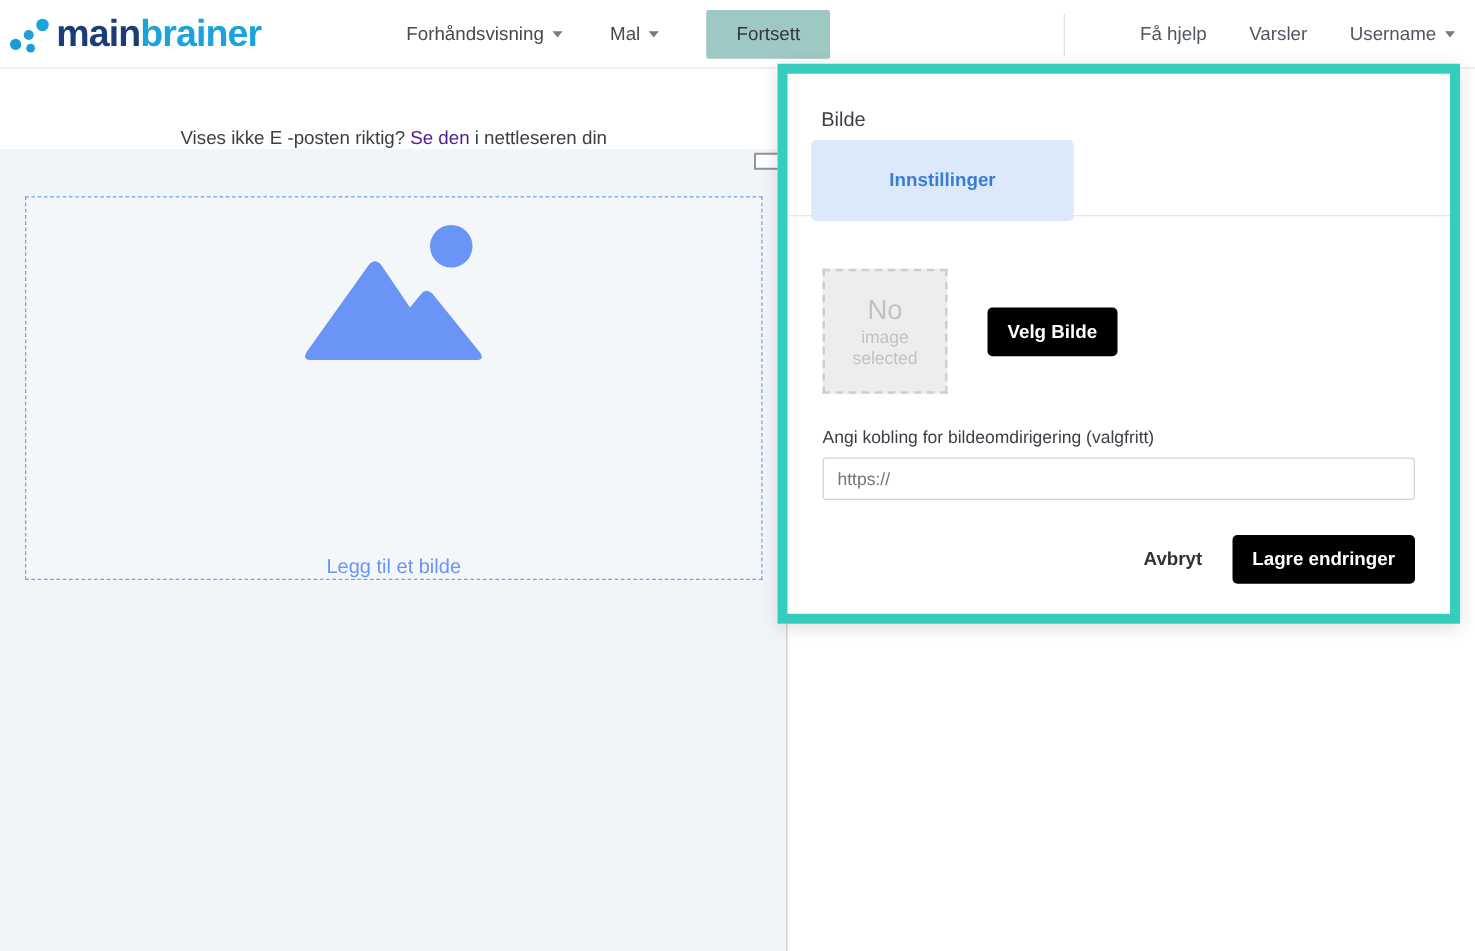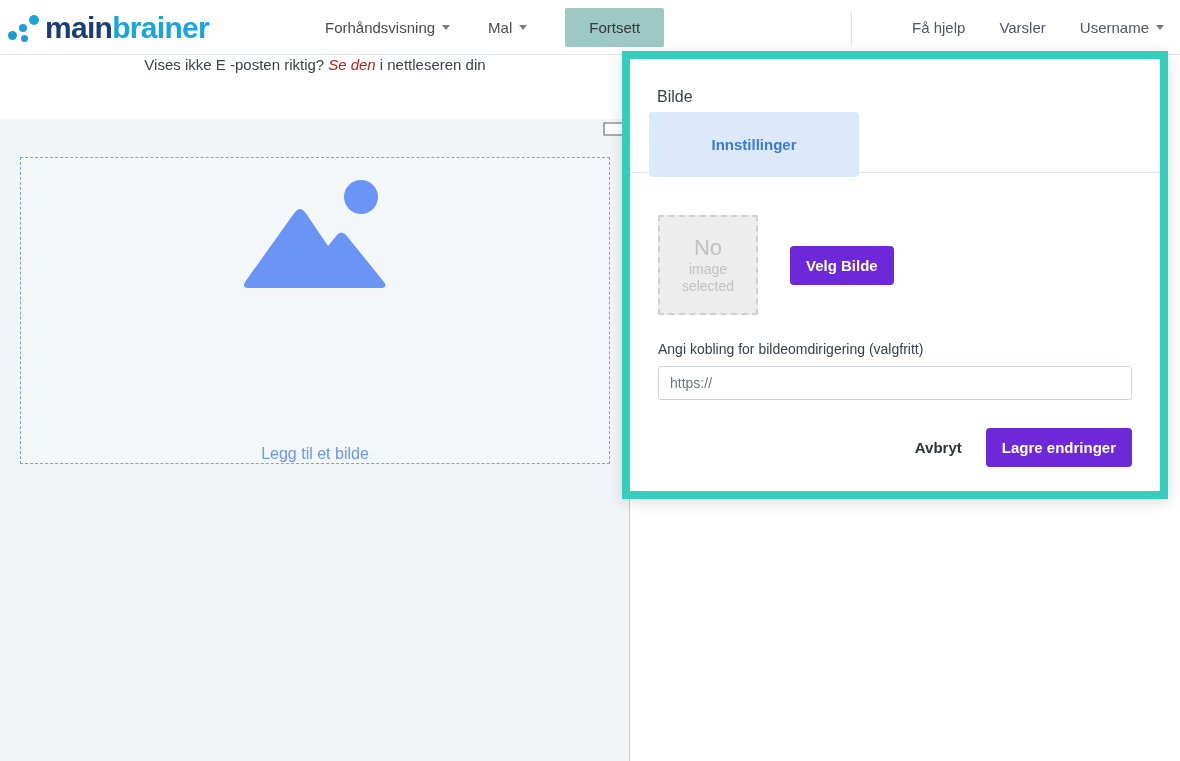--- a/index.html
+++ b/index.html
@@ -49,24 +49,24 @@
     cursor: pointer; font-family: "Liberation Sans", sans-serif;
   }
   .nav-right { position: absolute; right: 16px; top: 0; height: 55px; display: flex; align-items: center; }
   .nav-divider { width: 1px; height: 34px; background: #dfe3e7; margin-right: 26px; }
   .nav-right .nav-link { margin-right: 0; margin-left: 34px; color: #4f5660; }
   .nav-right .nav-link:first-of-type { margin-left: 0; }
 
   
   .preview-notice {
     position: absolute; left: 0; top: 56px; width: 630px; height: 63px;
-    background: #ffffff; display: flex; align-items: flex-start; justify-content: center;
+    background: #ffffff; display: flex; align-items: flex-end; justify-content: center;
     font-size: 15px; color: #3c4046;
   }
-  .preview-notice .lnk { color: #b91c1c; margin: 0 4px; cursor: pointer; font-style: italic; }
+  .preview-notice .lnk { color: #4c1d95; margin: 0 4px; cursor: pointer; }
 
   
   .canvas {
     position: absolute; left: 0; top: 119px; width: 630px; height: 642px;
     background: #f1f5f8;
   }
   .dropzone {
     position: absolute; left: 20px; top: 38px; width: 590px; height: 307px;
     border: 1px dashed #6fa3f0; background: #f3f7fa;
     display: flex; flex-direction: column; align-items: center; justify-content: space-between;
@@ -120,21 +120,21 @@
   .panel-body { position: absolute; left: 0; top: 156px; width: 100%; padding: 0 28px; }
   .image-row { display: flex; align-items: center; margin-top: 0; }
   .no-image {
     width: 100px; height: 100px; border: 2px dashed #cfcfcf; background: #ededed;
     display: flex; flex-direction: column; align-items: center; justify-content: center;
     color: #c2c2c2; line-height: 1.22; text-align: center;
   }
   .no-image .big { font-size: 22px; }
   .no-image .sm { font-size: 14px; }
   .btn-green {
-    background: #6d28d9; color: #ffffff; border: none; border-radius: 4px;
+    background: #000000; color: #ffffff; border: none; border-radius: 4px;
     font-size: 15px; font-weight: bold; padding: 11px 16px; cursor: pointer;
     font-family: "Liberation Sans", sans-serif;
   }
   .btn-velg { margin-left: 32px; }
 
   .field-label { margin-top: 26px; font-size: 14px; color: #3b4046; }
   .url-input {
     margin-top: 9px; width: 100%; height: 34px;
     border: 1px solid #cfd3d7; border-radius: 3px;
     padding: 0 11px; font-size: 14px; color: #3b4046;

